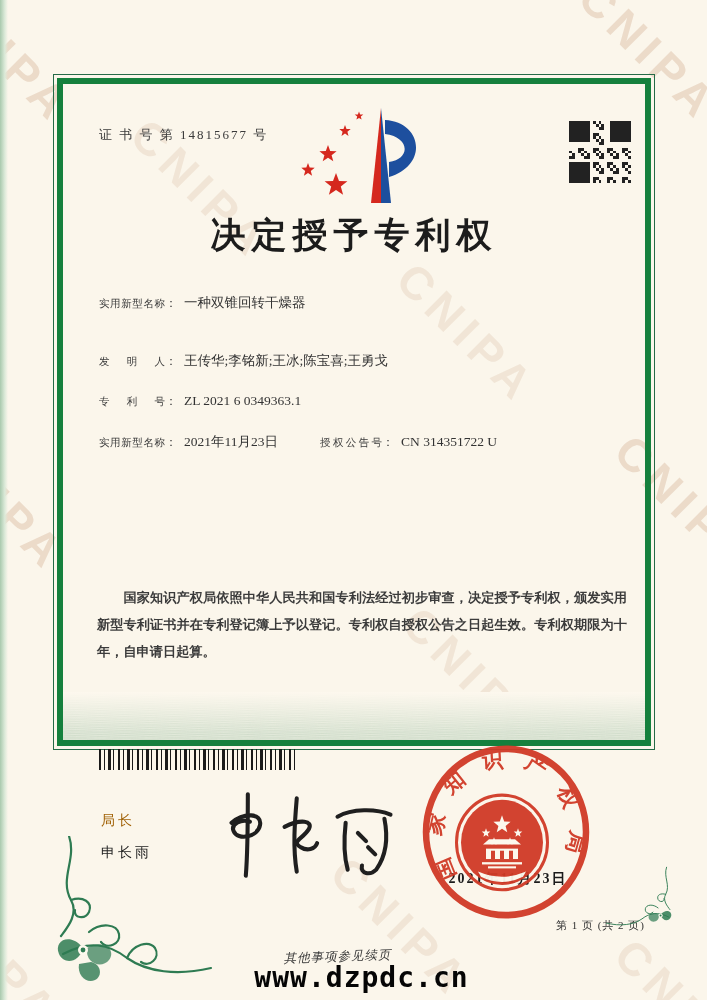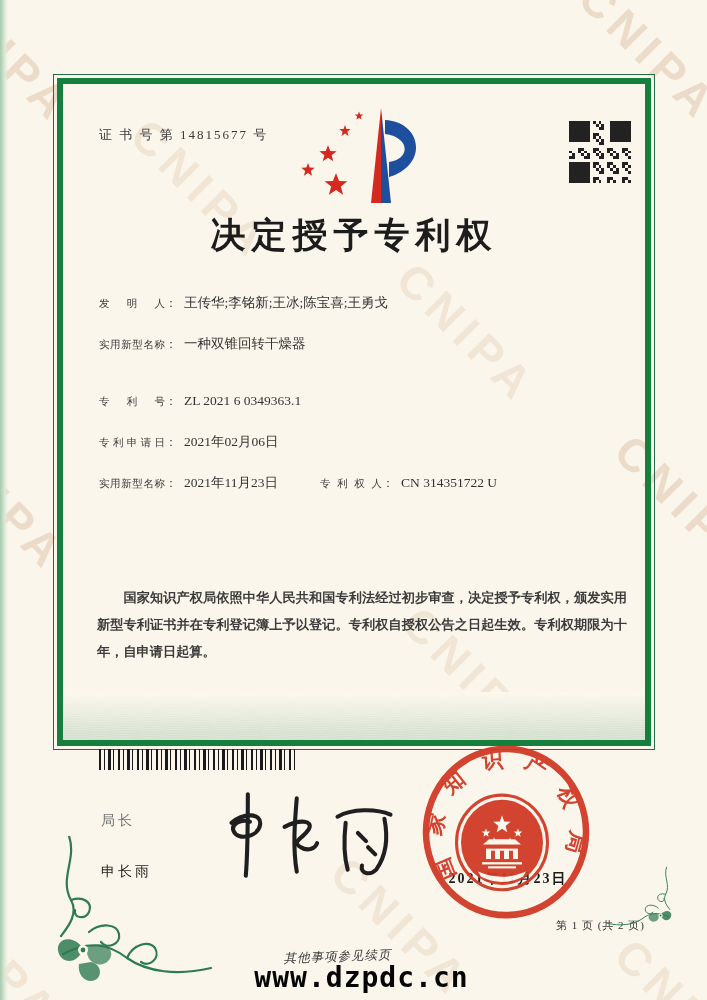--- a/index.html
+++ b/index.html
@@ -40,22 +40,22 @@
   .guilband{position:absolute;left:0;right:0;top:608px;bottom:0;background:#edf1e4;overflow:hidden;}
   .guilband svg{position:absolute;left:0;top:0;width:100%;height:100%;}
   .guilband path{fill:none;stroke:#9cb69c;stroke-width:.7;opacity:.55;}
   .guilfade{position:absolute;left:0;right:0;top:608px;height:42px;
             background:linear-gradient(#fdf8ee,rgba(253,248,238,0));}
   
   .barcode{position:absolute;left:36px;top:665px;width:196px;height:21px;
     background-image:repeating-linear-gradient(90deg,#1a1a1a 0 2px,transparent 2px 5px,
       #1a1a1a 5px 6px,transparent 6px 9px,#1a1a1a 9px 12px,transparent 12px 14px,
       #1a1a1a 14px 15px,transparent 15px 19px);}
-  .signer-title{position:absolute;left:38px;top:728px;font-size:14px;color:#737373;letter-spacing:3px;}
-  .signer-name{position:absolute;left:38px;top:779px;font-size:14px;color:#222;letter-spacing:3px;}
+  .signer-title{position:absolute;left:38px;top:728px;font-size:14px;color:#a16207;letter-spacing:3px;}
+  .signer-name{position:absolute;left:38px;top:760px;font-size:14px;color:#222;letter-spacing:3px;}
   .signature{position:absolute;left:140px;top:704px;width:214px;height:92px;}
   .signature path{fill:none;stroke:#1f1f1f;stroke-width:4;stroke-linecap:round;stroke-linejoin:round;}
   .seal{position:absolute;left:351px;top:656px;width:184px;height:184px;z-index:3;opacity:.95;}
   .seal-date{position:absolute;left:325px;top:786px;width:240px;text-align:center;z-index:2;
              font-size:14px;font-weight:bold;letter-spacing:2px;color:#1b1b1b;}
   .page-info{position:absolute;left:0;top:834px;width:100%;text-align:right;
              font-size:11px;letter-spacing:1px;color:#333;}
   
   .orn{position:absolute;z-index:3;}
   .orn-left{left:-14px;top:752px;width:170px;height:150px;}
@@ -261,34 +261,31 @@
         </g>
         <polygon points="93,4 83,99 93,99" fill="#d5281e"></polygon>
         <polygon points="93,4 103,99 93,99" fill="#1d4f9e"></polygon>
         <path d="M97,16 C134,18 141,61 101,73 L101,58 C123,55 122,33 97,30 Z" fill="#1d4f9e"></path>
       </svg>
     </div>
 
     <h1 class="title">决定授予专利权</h1>
 
     <div class="fields">
+      <div class="frow gap">
+        <span class="flabel">实用新型名称</span><span class="fcolon">：</span><span class="fvalue">一种双锥回转干燥器</span>
+      </div>
       <div class="frow">
         <span class="flabel">发明人</span><span class="fcolon">：</span><span class="fvalue">王传华;李铭新;王冰;陈宝喜;王勇戈</span>
-      </div>
-      <div class="frow gap">
-        <span class="flabel">实用新型名称</span><span class="fcolon">：</span><span class="fvalue">一种双锥回转干燥器</span>
       </div>
       <div class="frow">
         <span class="flabel">专利号</span><span class="fcolon">：</span><span class="fvalue">ZL 2021 6 0349363.1</span>
       </div>
       <div class="frow">
-        <span class="flabel">专利申请日</span><span class="fcolon">：</span><span class="fvalue">2021年02月06日</span>
-      </div>
-      <div class="frow">
-        <span class="flabel">实用新型名称</span><span class="fcolon">：</span><span class="fvalue">2021年11月23日</span><span class="fpair2"><span class="flabel">专利权人</span><span class="fcolon">：</span><span class="fvalue">CN 314351722 U</span></span>
+        <span class="flabel">实用新型名称</span><span class="fcolon">：</span><span class="fvalue">2021年11月23日</span><span class="fpair2"><span class="flabel">授权公告号</span><span class="fcolon">：</span><span class="fvalue">CN 314351722 U</span></span>
       </div>
     </div>
 
     <div class="paras">
       <p>国家知识产权局依照中华人民共和国专利法经过初步审查，决定授予专利权，颁发实用新型专利证书并在专利登记簿上予以登记。专利权自授权公告之日起生效。专利权期限为十年，自申请日起算。</p>
     </div>
 
     <div class="barcode"></div>
 
     <div class="signer-title">局长</div>

